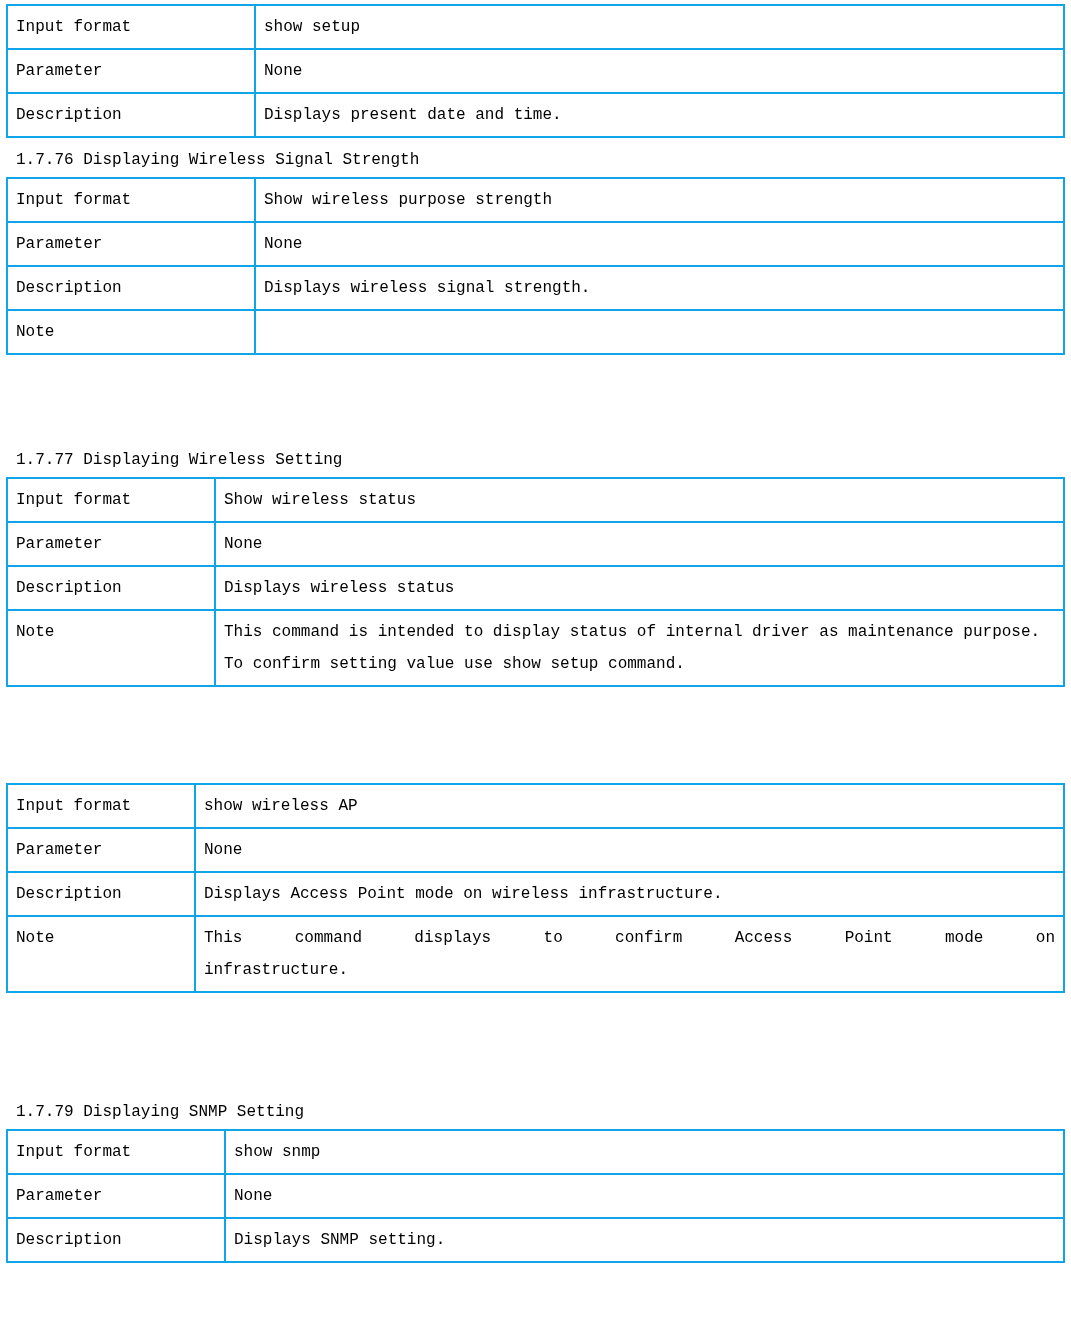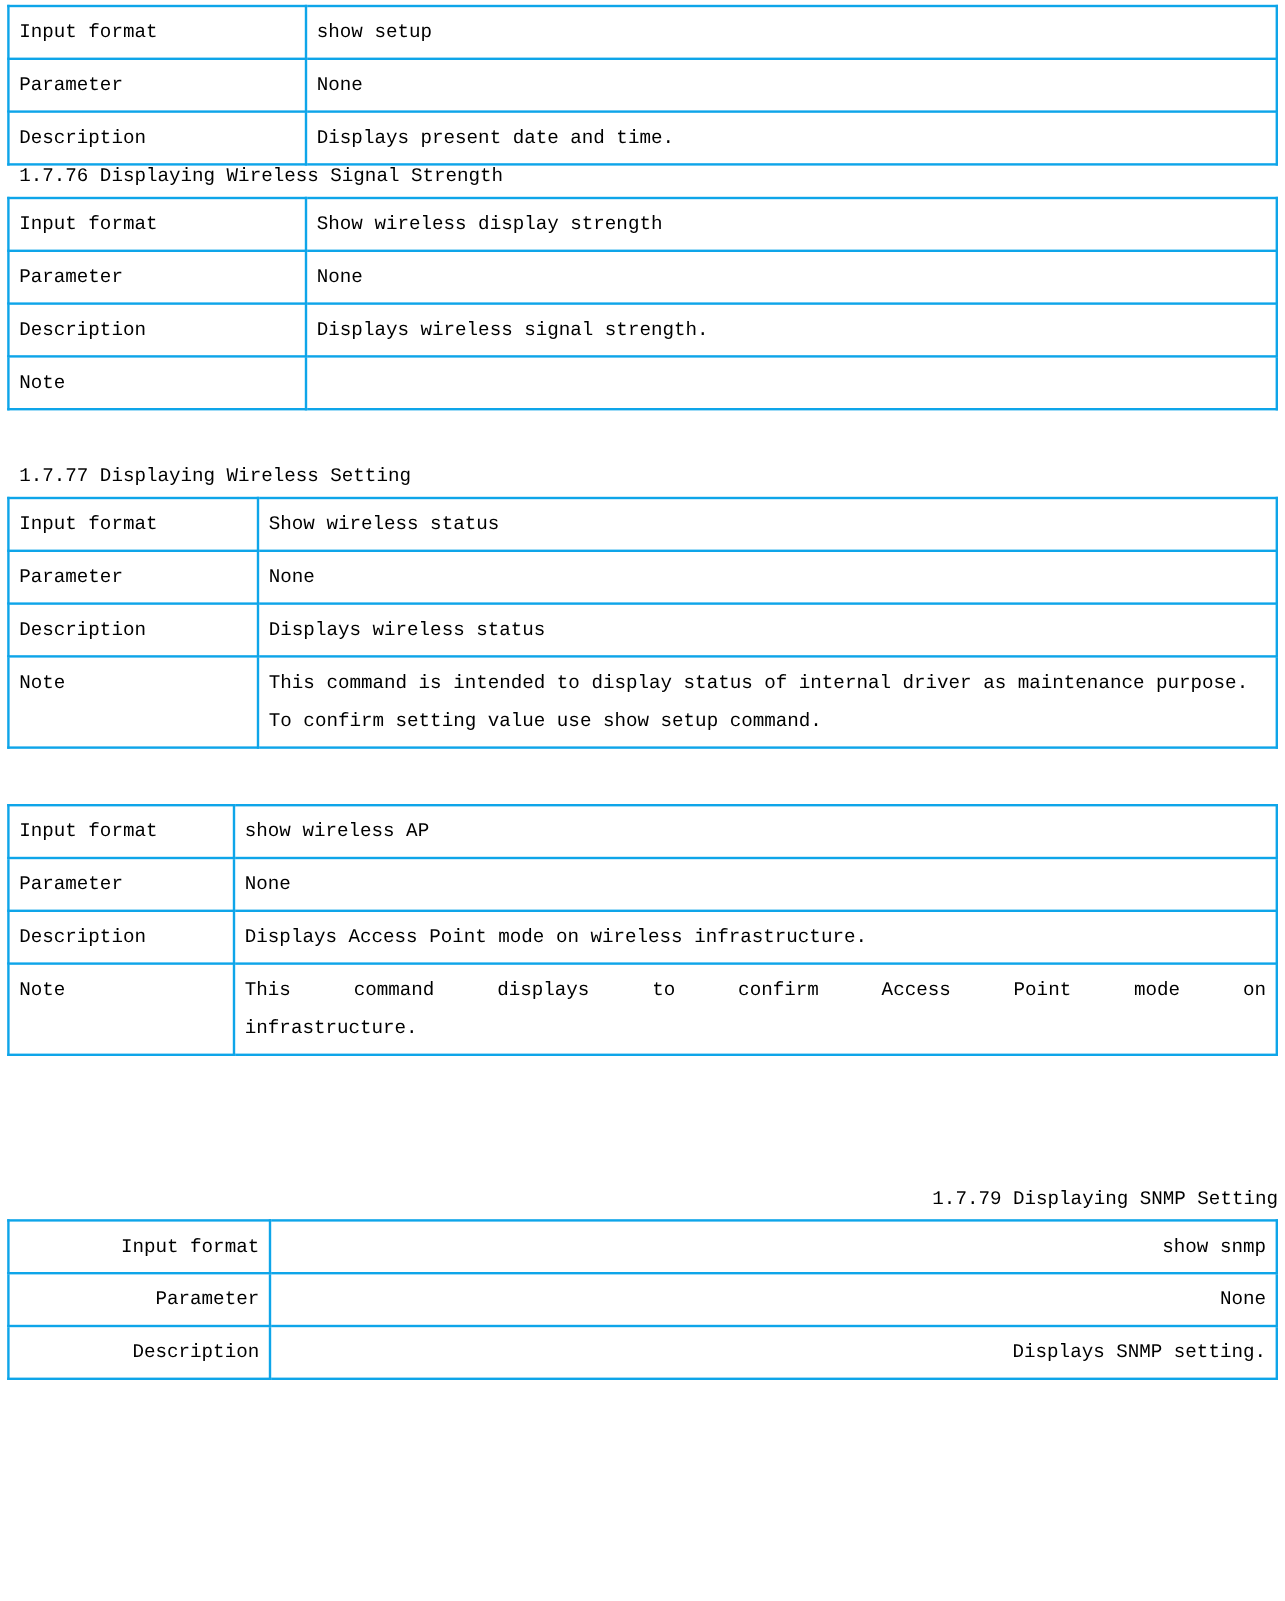--- a/index.html
+++ b/index.html
@@ -4,24 +4,24 @@
 <style>
   body {
     font-family: "Courier New", Courier, monospace;
     font-size: 16px;
     color: #000;
     background: #fff;
     margin: 0;
     padding: 4px 6px 20px 6px;
   }
   .section {
-    margin-top: 46px;
+    margin-top: 96px;
   }
   .section:first-of-type {
-    margin-top: 0;
+    margin-top: 13px;
   }
   .section-heading {
     margin: 0 0 8px 10px;
     font-weight: normal;
     font-size: 16px;
   }
   table {
     border-collapse: collapse;
     width: 100%;
     table-layout: fixed;
@@ -40,21 +40,20 @@
   .section.s77 td.label { width: 190px; }
   .section.s78 td.label { width: 170px; }
   .section.s79 td.label { width: 200px; }
   .top-table td.label { width: 230px; }
   .justify {
     text-align: justify;
     text-align-last: justify;
   }
   .big-gap {
     margin-top: 110px;
-    text-align: right;
   }
 </style>
 </head>
 <body>
 
 <table class="top-table">
   <tbody>
     <tr>
       <td class="label">Input format</td>
       <td>show setup</td>
@@ -69,21 +68,21 @@
     </tr>
   </tbody>
 </table>
 
 <div class="section s76">
   <div class="section-heading">1.7.76 Displaying Wireless Signal Strength</div>
   <table>
     <tbody>
       <tr>
         <td class="label">Input format</td>
-        <td> Show wireless display strength</td>
+        <td> Show wireless purpose strength</td>
       </tr>
       <tr>
         <td class="label">Parameter</td>
         <td> None</td>
       </tr>
       <tr>
         <td class="label">Description</td>
         <td>Displays wireless signal strength.</td>
       </tr>
       <tr>

